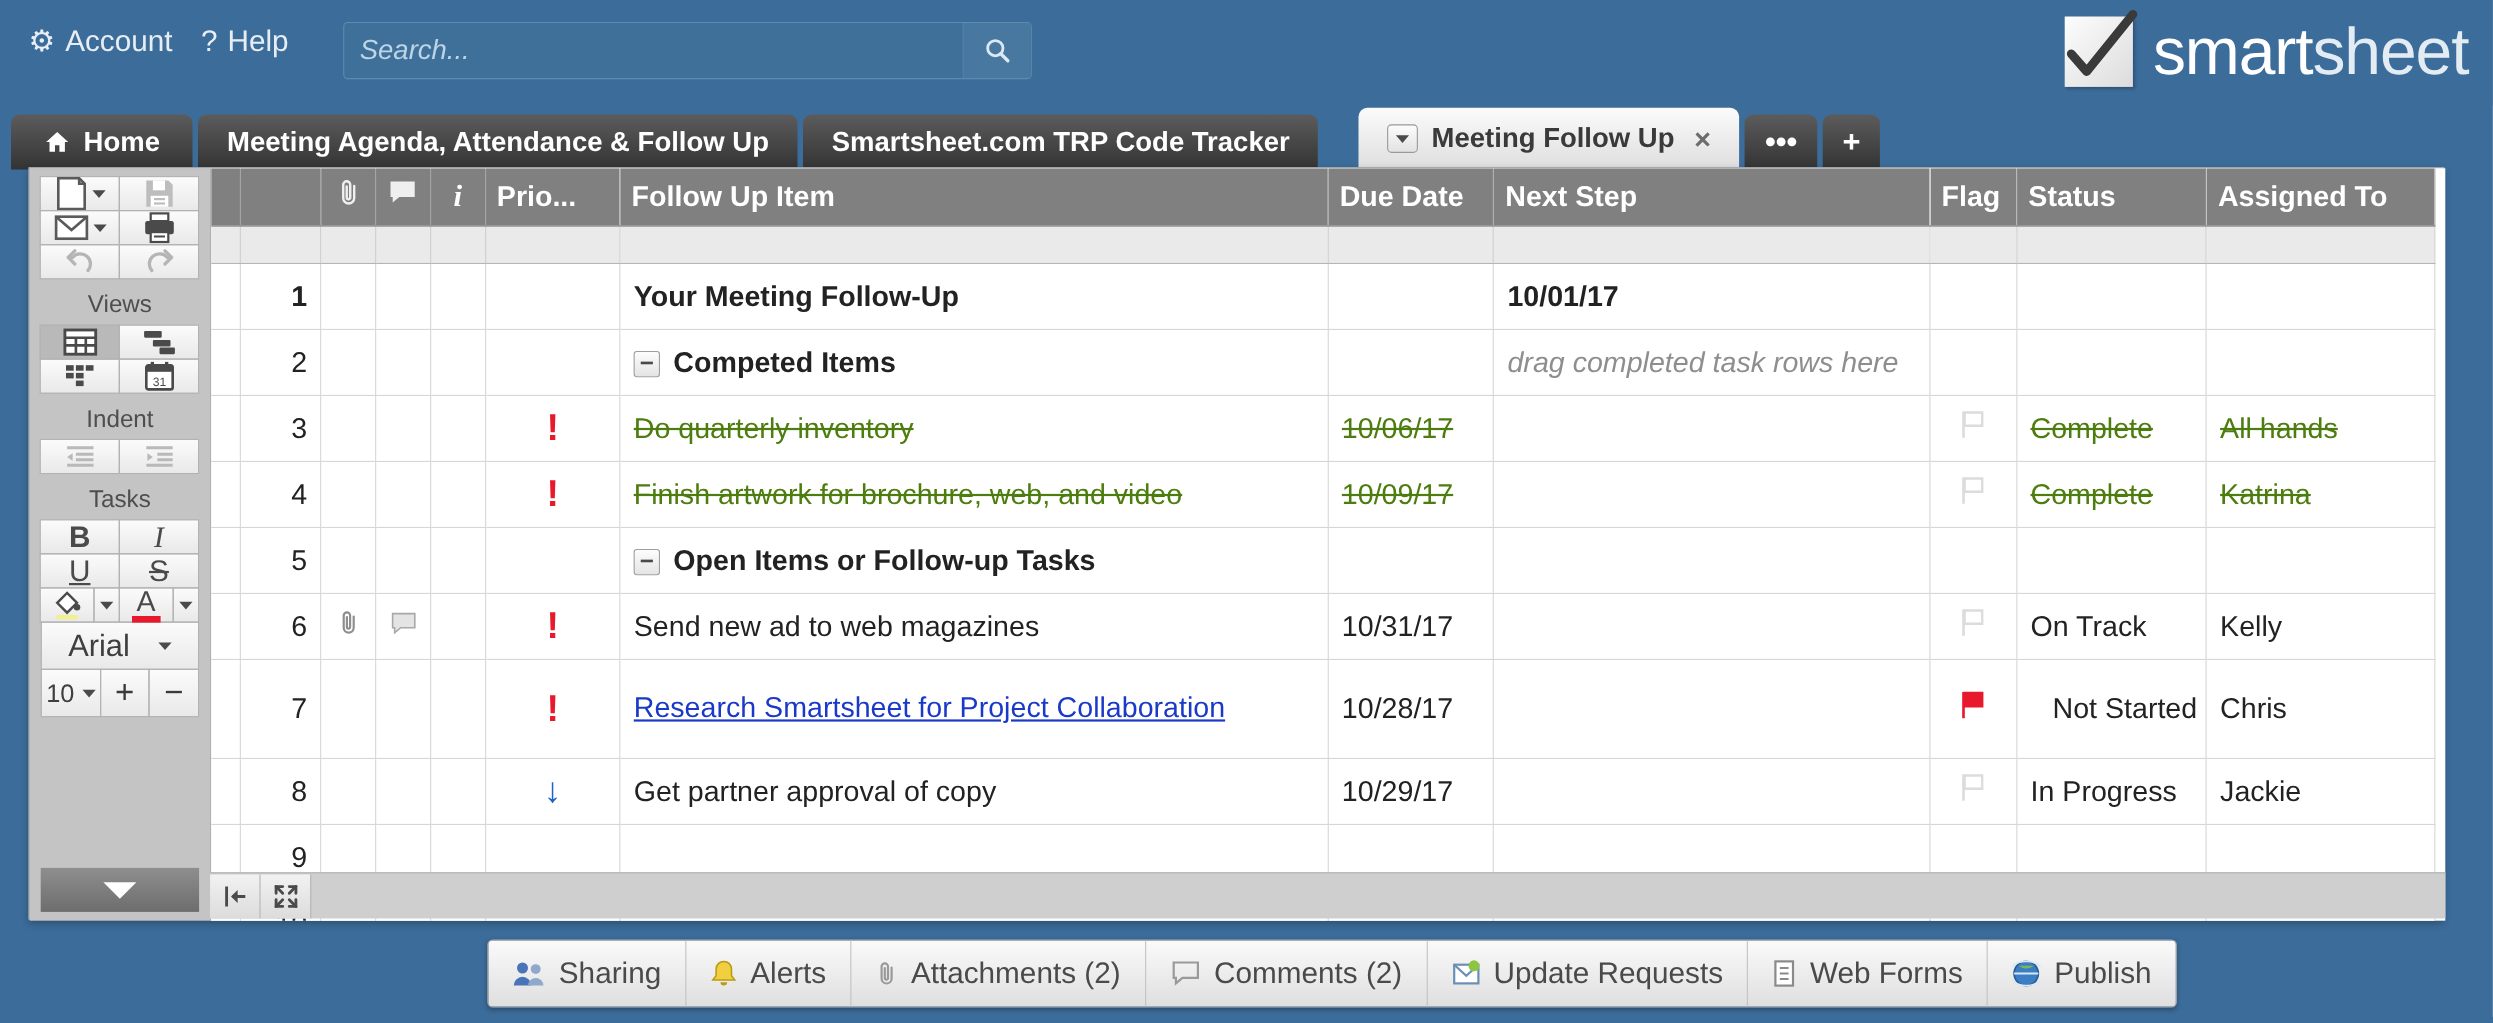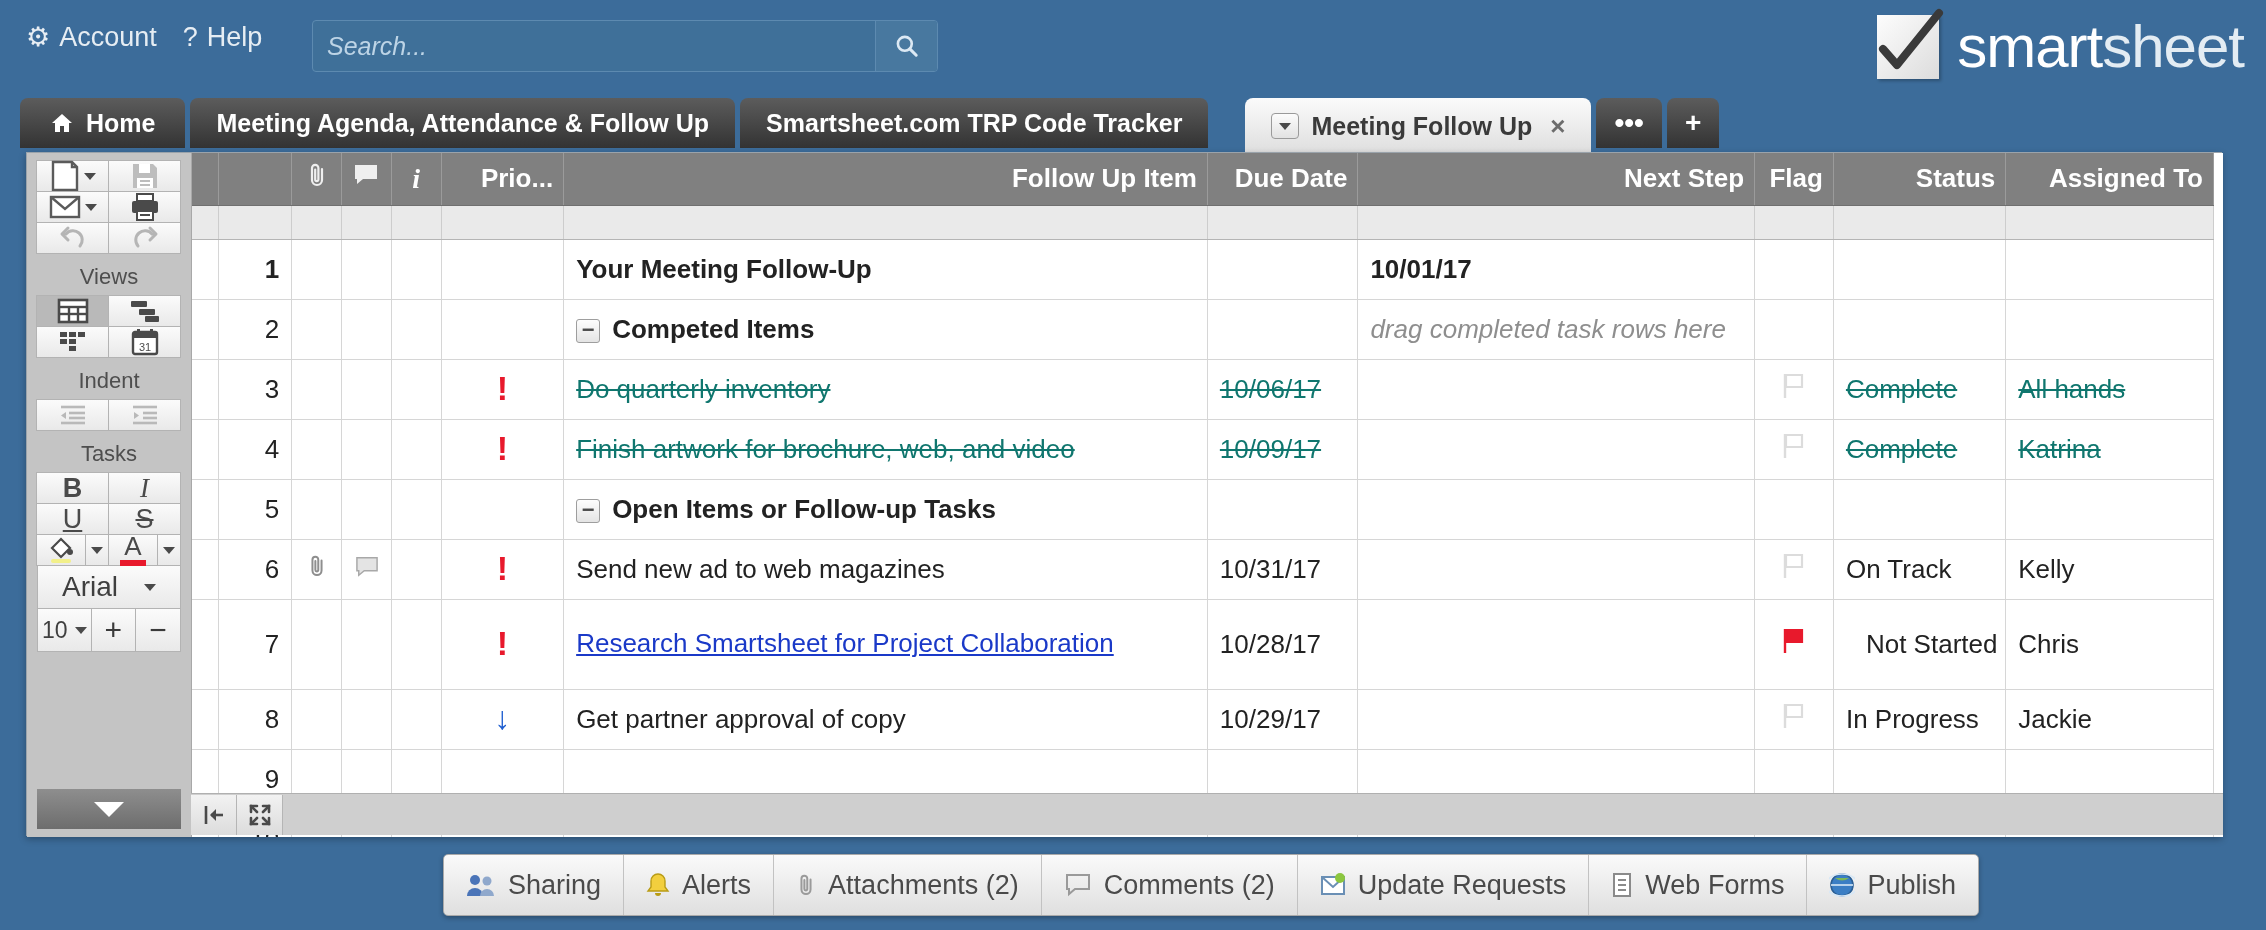--- a/index.html
+++ b/index.html
@@ -46,21 +46,21 @@
   #logo-mark {
     width: 62px; height: 64px; background: linear-gradient(135deg,#fdfdfd,#dcdcdc);
     position: relative; box-shadow: 2px 2px 3px rgba(0,0,0,.25);
   }
   #logo-mark svg { position: absolute; left: -4px; top: -10px; }
   #logo-text { color: #fff; font-size: 60px; letter-spacing: -1px; }
   #logo-text b { font-weight: normal; }
   #logo-text .lt { color: #e3ecf3; }
 
   
-  #tabs { position: absolute; left: 20px; top: 98px; height: 56px; display: flex; }
+  #tabs { position: absolute; left: 10px; top: 98px; height: 56px; display: flex; align-items: flex-end; }
   .tab {
     height: 50px; margin-right: 5px; padding: 0 26px;
     background: linear-gradient(180deg,#5c5c5c,#333);
     color: #fff; font-size: 25px; font-weight: bold;
     border-radius: 8px 8px 0 0;
     display: flex; align-items: center; gap: 12px; cursor: pointer;
     white-space: nowrap;
   }
   .tab.home { padding: 0 30px; }
   .tab.active {
@@ -119,21 +119,21 @@
 
   
   #gridwrap {
     position: absolute; left: 164px; top: 0; width: 2032px; height: 684px;
     background: #fff; border-left: 1px solid #a8a8a8;
     overflow: hidden;
   }
   table#grid { border-collapse: collapse; table-layout: fixed; width: 2022px; }
   #grid th {
     background: #808080; color: #fff; font-size: 26px; font-weight: bold;
-    text-align: right; padding: 0 10px; height: 52px;
+    text-align: left; padding: 0 10px; height: 52px;
     border-right: 1px solid #9b9b9b; border-bottom: 1px solid #707070;
     overflow: hidden; white-space: nowrap;
   }
   #grid th.ctr { text-align: center; padding: 0; }
   #grid tr.filterrow td {
     height: 34px; background: #eaeaea; border-right: 1px solid #cdcdcd; border-bottom: 1px solid #b5b5b5;
   }
   #grid td {
     height: 60px; font-size: 26px; color: #222; padding: 0 12px;
     border-right: 1px solid #d6d6d6; border-bottom: 1px solid #d6d6d6;
@@ -147,21 +147,21 @@
   tr.r-title td { background: #1a5cec; color: #fff; font-weight: bold; border-right-color: #1a5cec; border-bottom-color: #2a63e0; }
   tr.r-title td.gutter, tr.r-title td.rnum { background: repeating-linear-gradient(135deg,#fff 0 3px,#e2e2e2 3px 6px); }
   tr.r-title td.rnum { background: #fff; }
   tr.r-section-light td { background: #cfcfcf; color: #6a6a6a; font-weight: bold; border-right-color: #c0c0c0; }
   tr.r-section-light td.gutter { background: repeating-linear-gradient(135deg,#fff 0 3px,#e2e2e2 3px 6px); }
   tr.r-section-light td.rnum { background: #fff; color: #a8a8a8; font-weight: normal; }
   tr.r-section-dark td { background: #808080; color: #fff; font-weight: bold; border-right-color: #787878; }
   tr.r-section-dark td.gutter { background: repeating-linear-gradient(135deg,#fff 0 3px,#e2e2e2 3px 6px); }
   tr.r-section-dark td.rnum { background: #fff; color: #a8a8a8; font-weight: normal; }
 
-  .done { text-decoration: line-through; color: #0f766e; }
+  .done { text-decoration: line-through; color: #4d7c0f; }
   .indent1 { padding-left: 34px; }
   .indent2 { padding-left: 56px; }
   .collapser {
     display: inline-block; width: 24px; height: 24px; line-height: 20px;
     text-align: center; font-size: 22px; font-weight: bold;
     border: 1px solid #9e9e9e; border-radius: 3px;
     background: linear-gradient(180deg,#fdfdfd,#e4e4e4); color: #4a4a4a;
     margin-right: 12px; vertical-align: middle; cursor: pointer;
   }
   .hint { font-style: italic; color: #8e8e8e; font-weight: normal; }

